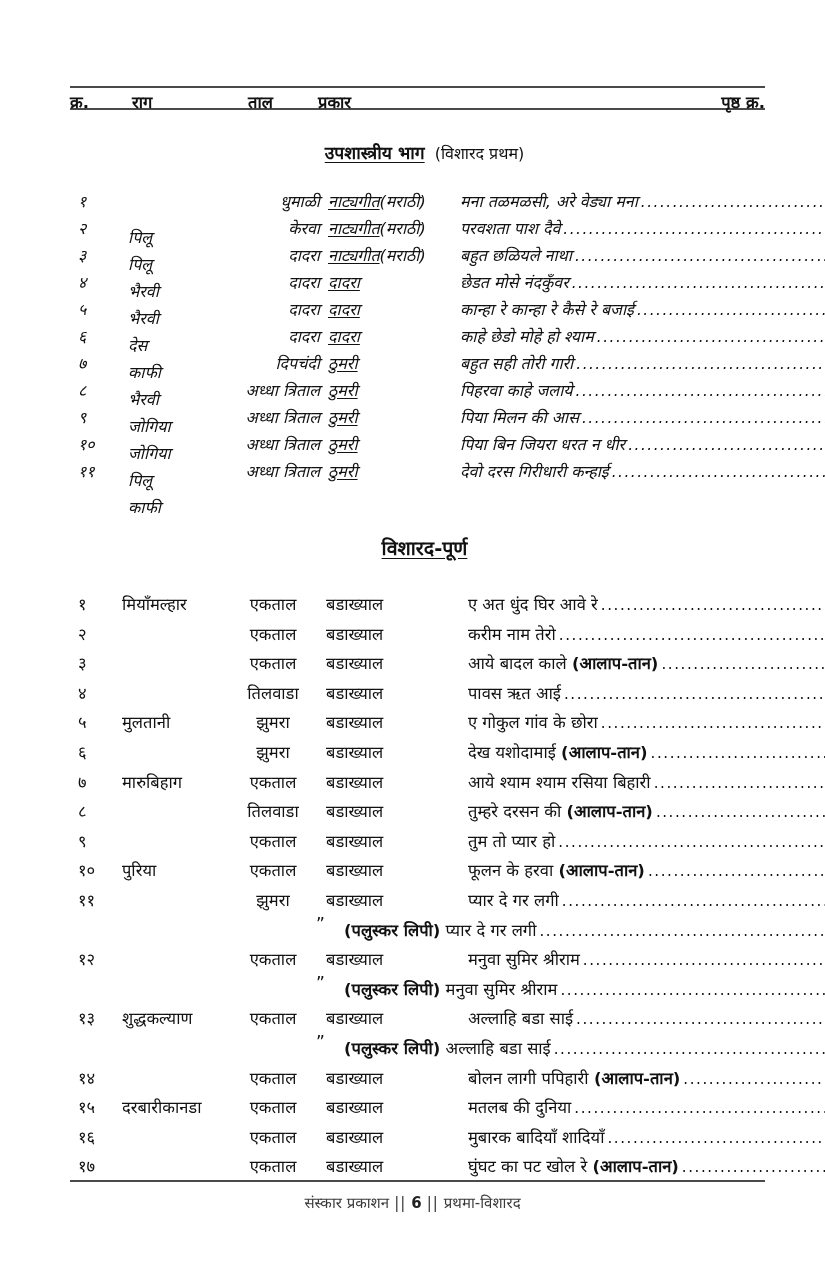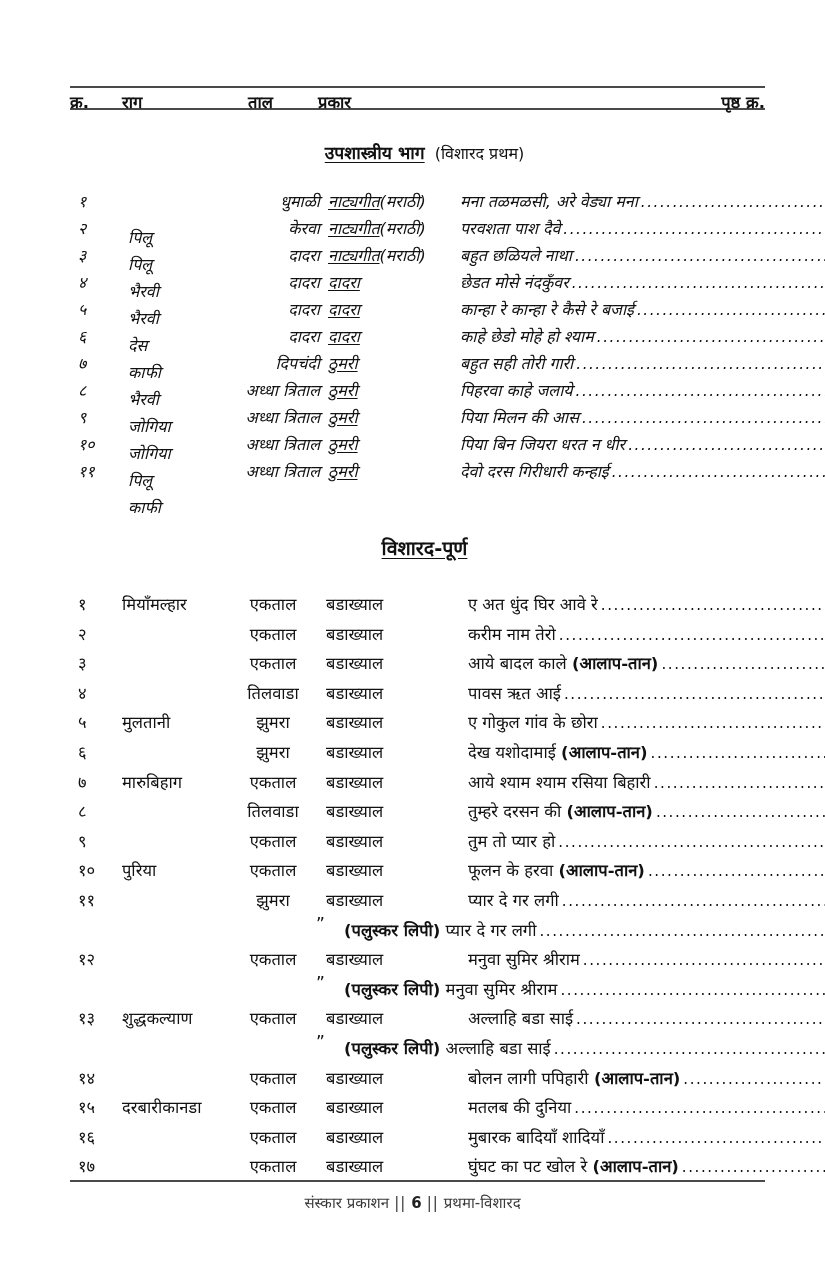--- a/index.html
+++ b/index.html
@@ -43,21 +43,21 @@
     font-weight: bold;
     font-size: 16.5px;
     font-family: "DejaVu Sans", sans-serif;
   }
   .header-row > span {
     position: absolute;
     top: 2px;
     white-space: nowrap;
   }
   .h-kr    { left: 0px; }
-  .h-raag  { left: 52px; }
+  .h-raag  { left: 62px; }
   .h-taal  { left: 178px; }
   .h-prak  { left: 248px; }
   .h-page  { right: 0px; }
 
   
   .section-heading {
     position: absolute;
     width: 825px;
     text-align: center;
     font-family: "DejaVu Sans", sans-serif;

